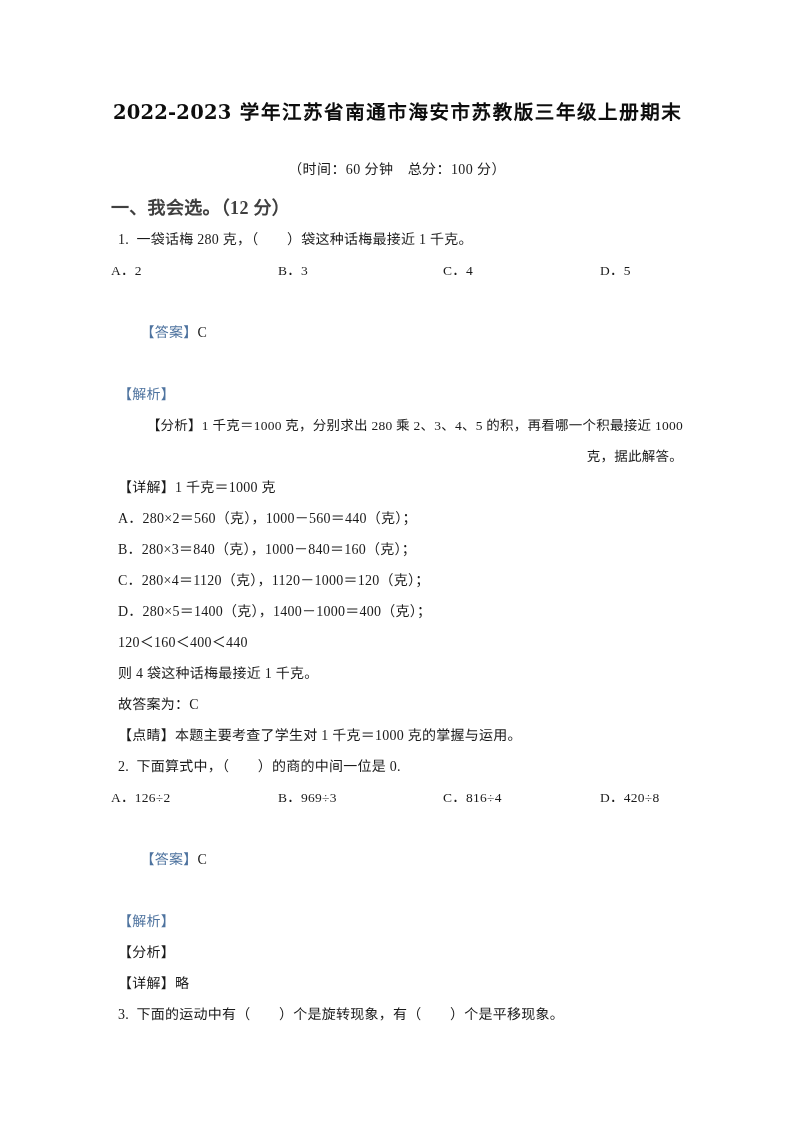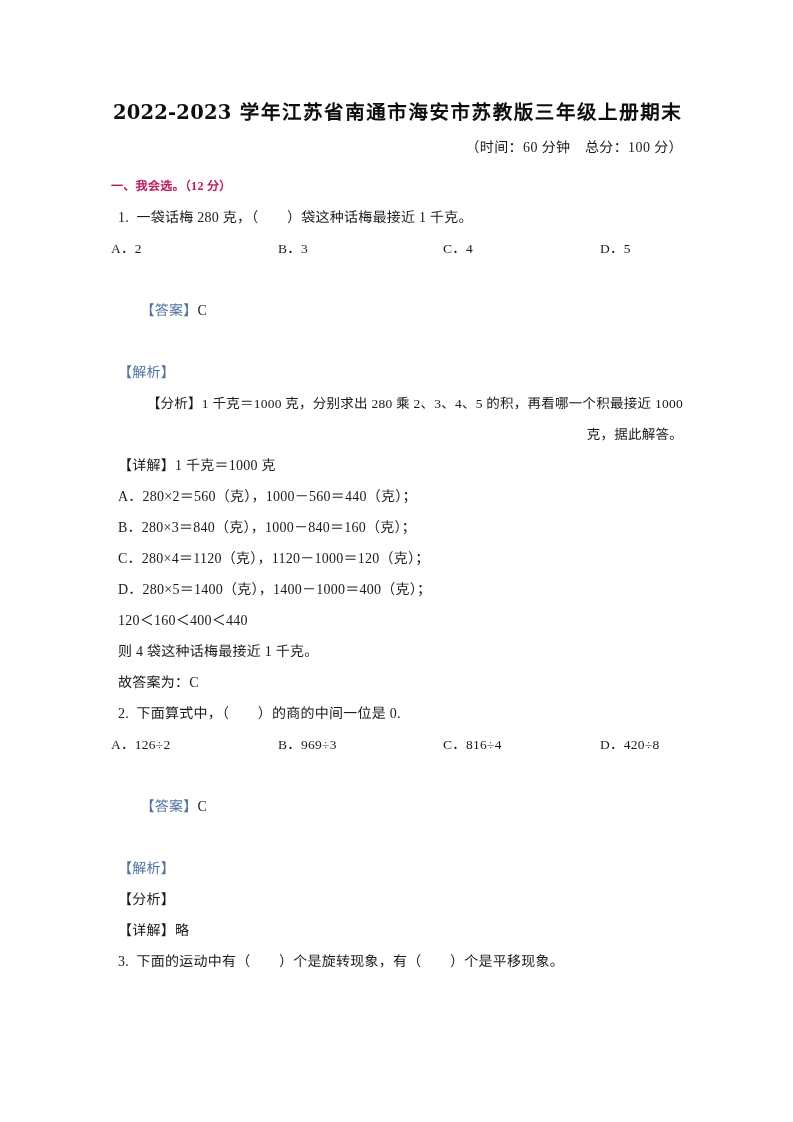--- a/index.html
+++ b/index.html
@@ -45,36 +45,36 @@
   }
   .doc-title .ttl-line {
     display: block;
   }
   .doc-title .ttl-line-1 {
     text-align: justify;
     text-align-last: justify;
     padding: 0 2px;
   }
   .doc-subtitle {
-    text-align: right;
+    text-align: center;
     font-size: 14px;
     line-height: 30px;
     letter-spacing: 0.4px;
     color: #1a1a1a;
-    margin-top: 4px;
+    margin-top: 26px;
   }
 
   
   .section-heading {
     font-weight: bold;
-    font-size: 12px;
+    font-size: 18px;
     line-height: 31px;
     margin-top: 8px;
     letter-spacing: 0.3px;
-    color: #be185d;
+    color: #404040;
   }
 
   
   .line {
     font-size: 14px;
     line-height: 31px;
     letter-spacing: 0.25px;
     white-space: pre-wrap;
     color: #1a1a1a;
   }
@@ -159,20 +159,21 @@
     <div class="line indent">【详解】1 千克＝1000 克</div>
 
     <div class="line indent">A．280×2＝560（克），1000－560＝440（克）；</div>
     <div class="line indent">B．280×3＝840（克），1000－840＝160（克）；</div>
     <div class="line indent">C．280×4＝1120（克），1120－1000＝120（克）；</div>
     <div class="line indent">D．280×5＝1400（克），1400－1000＝400（克）；</div>
     <div class="line indent">120＜160＜400＜440</div>
     <div class="line indent">则 4 袋这种话梅最接近 1 千克。</div>
     <div class="line indent">故答案为：C</div>
 
+    <div class="line indent">【点睛】本题主要考查了学生对 1 千克＝1000 克的掌握与运用。</div>
 
     <div class="line indent">2.  下面算式中，（　　）的商的中间一位是 0.</div>
 
     <div class="options">
       <span class="opt opt-a">A．126÷2</span>
       <span class="opt opt-b">B．969÷3</span>
       <span class="opt opt-c">C．816÷4</span>
       <span class="opt opt-d">D．420÷8</span>
     </div>
 

